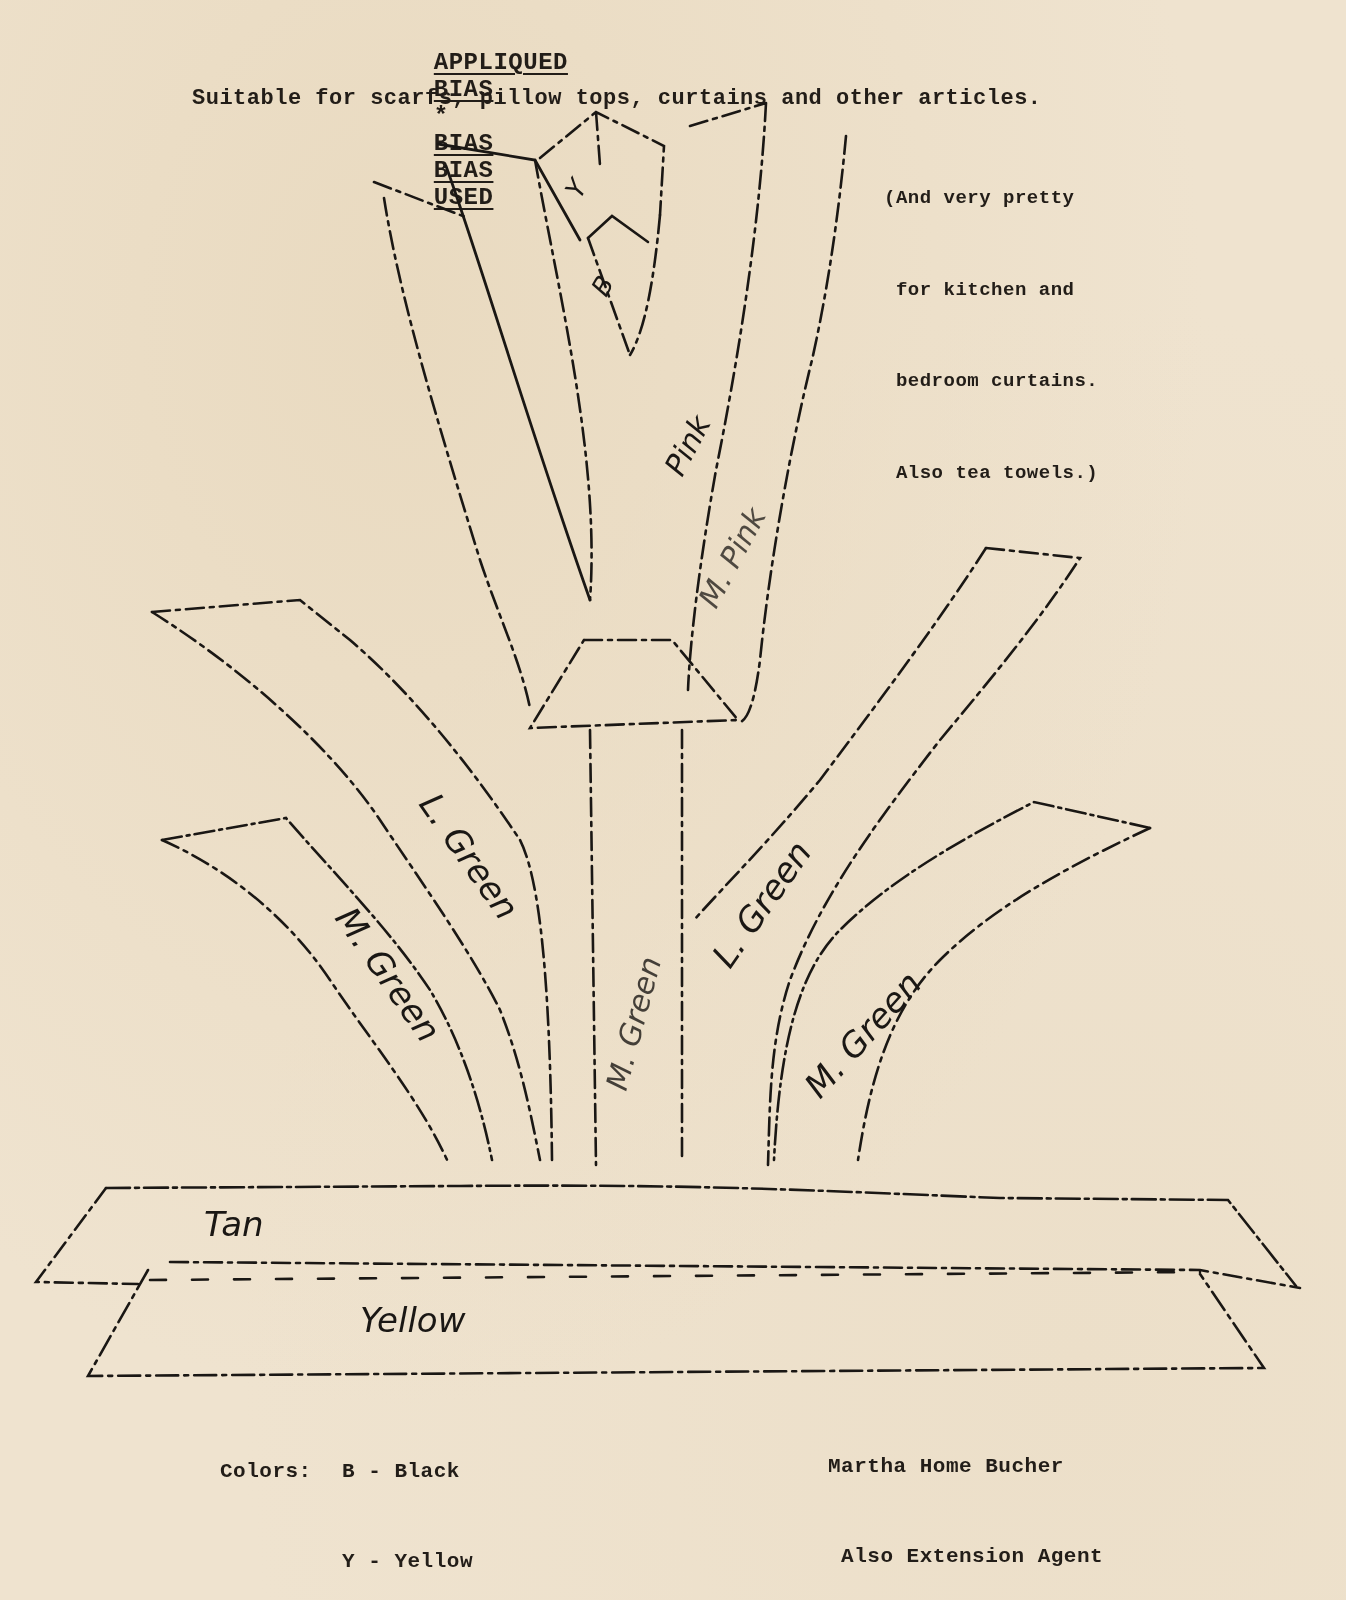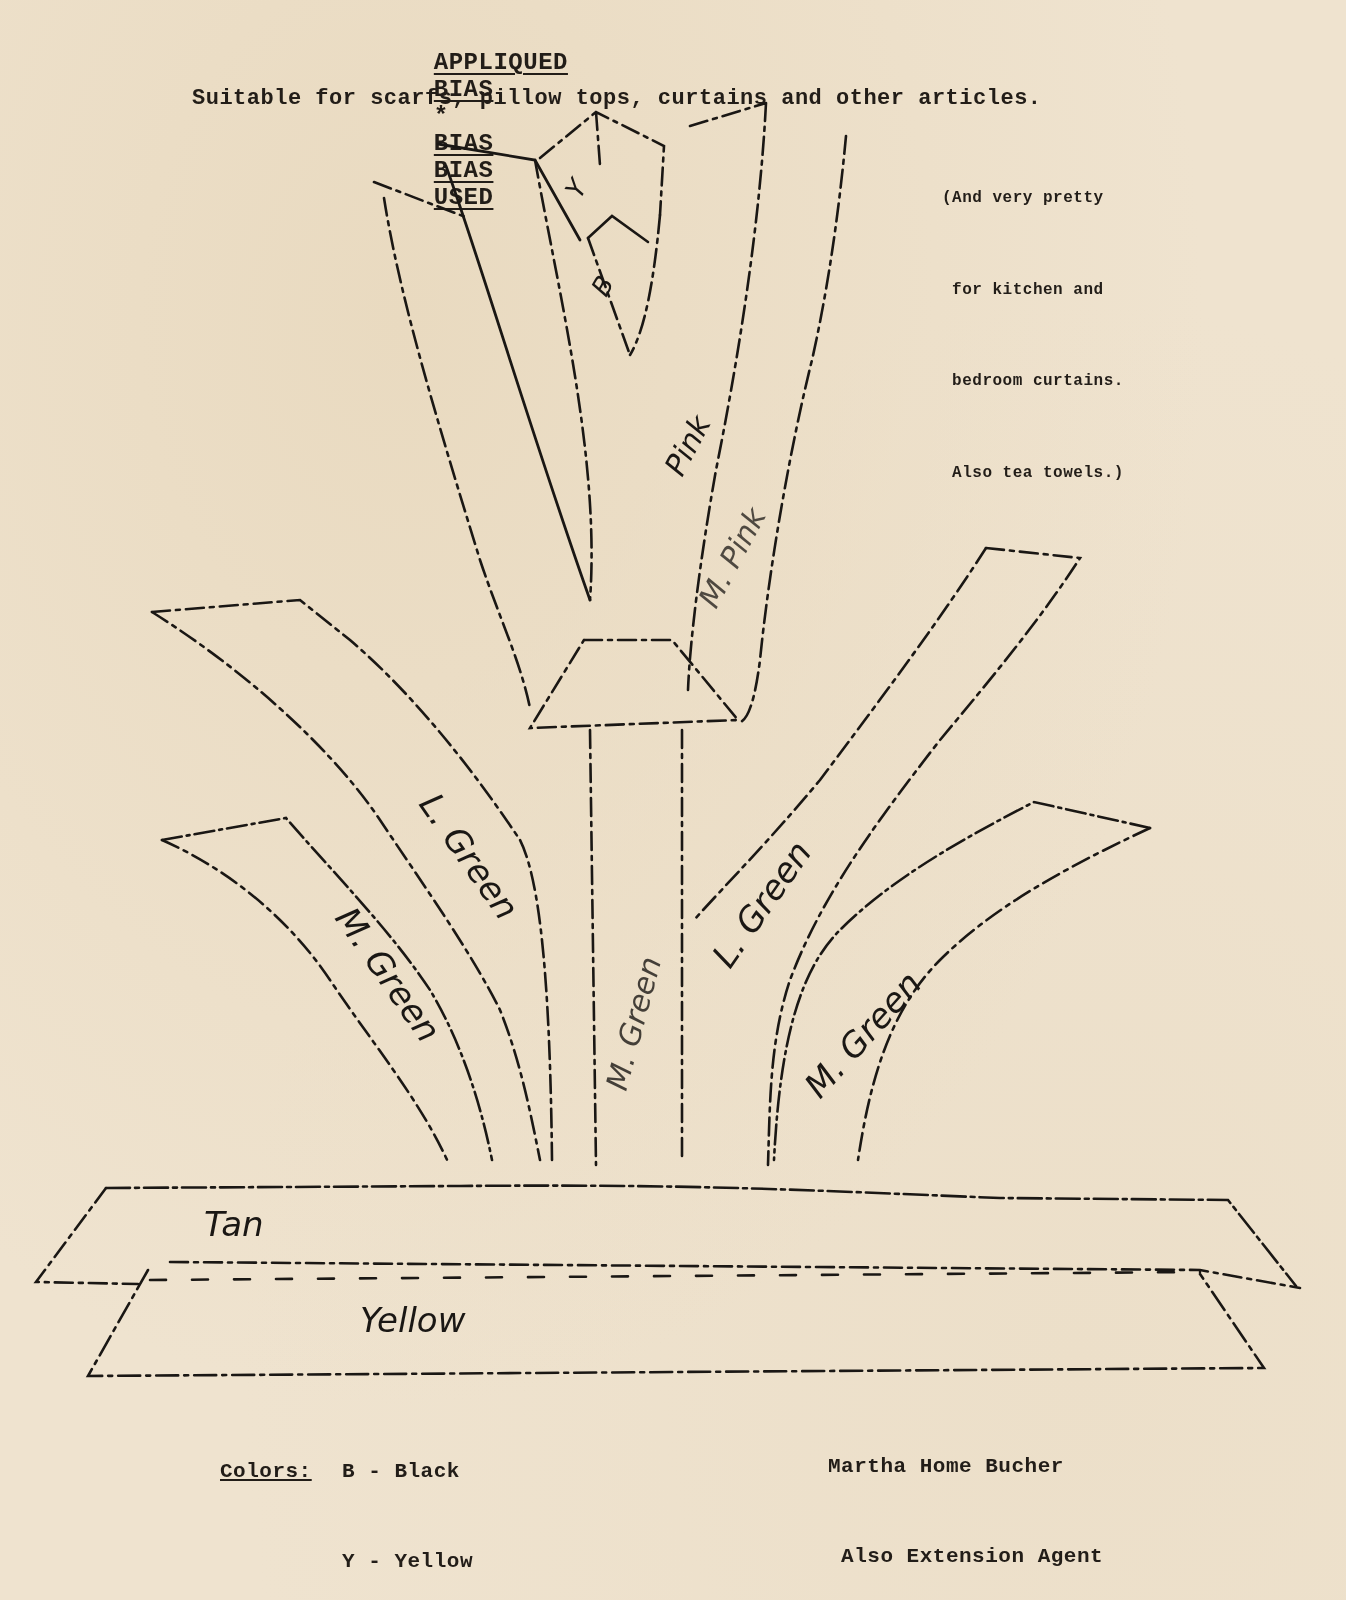--- a/index.html
+++ b/index.html
@@ -8,23 +8,23 @@
     background: #efe3cf;
     background-image: radial-gradient(ellipse at 30% 20%, #e9dac0 0%, rgba(233,218,192,0) 60%),
                       radial-gradient(ellipse at 80% 85%, #ecdfc9 0%, rgba(236,223,201,0) 55%);
     font-family: "Liberation Mono", "DejaVu Sans Mono", monospace;
     color: #1d1a17;
   }
   .typed { position: absolute; font-family: "Liberation Mono", "DejaVu Sans Mono", monospace; font-weight: bold; white-space: pre; color: #221d18; letter-spacing: 0.5px; }
   .title { left: 404px; top: 22px; font-size: 24px; }
   .title u { text-decoration: underline; text-decoration-thickness: 2px; text-underline-offset: 4px; }
   .subtitle { left: 192px; top: 86px; font-size: 22px; }
-  .note { left: 942px; top: 122px; font-size: 16px; line-height: 30.5px; }
+  .note { left: 884px; top: 122px; font-size: 19px; line-height: 30.5px; }
   .colors { left: 220px; top: 1397px; font-size: 21px; line-height: 30px; }
-  .colors .lbl { display: inline-block; width: 122px; text-decoration: underline; }
+  .colors .lbl { display: inline-block; width: 122px; }
   .colors .indent { padding-left: 122px; }
   .author { left: 828px; top: 1392px; font-size: 21px; line-height: 30px; }
   svg.pattern { position: absolute; left: 0; top: 0; }
   .hand { font-family: "DejaVu Sans", sans-serif; fill: #1a1714; font-style: italic; }
 </style>
 </head>
 <body>
 
 <div class="typed title">
   <u>APPLIQUED</u>

